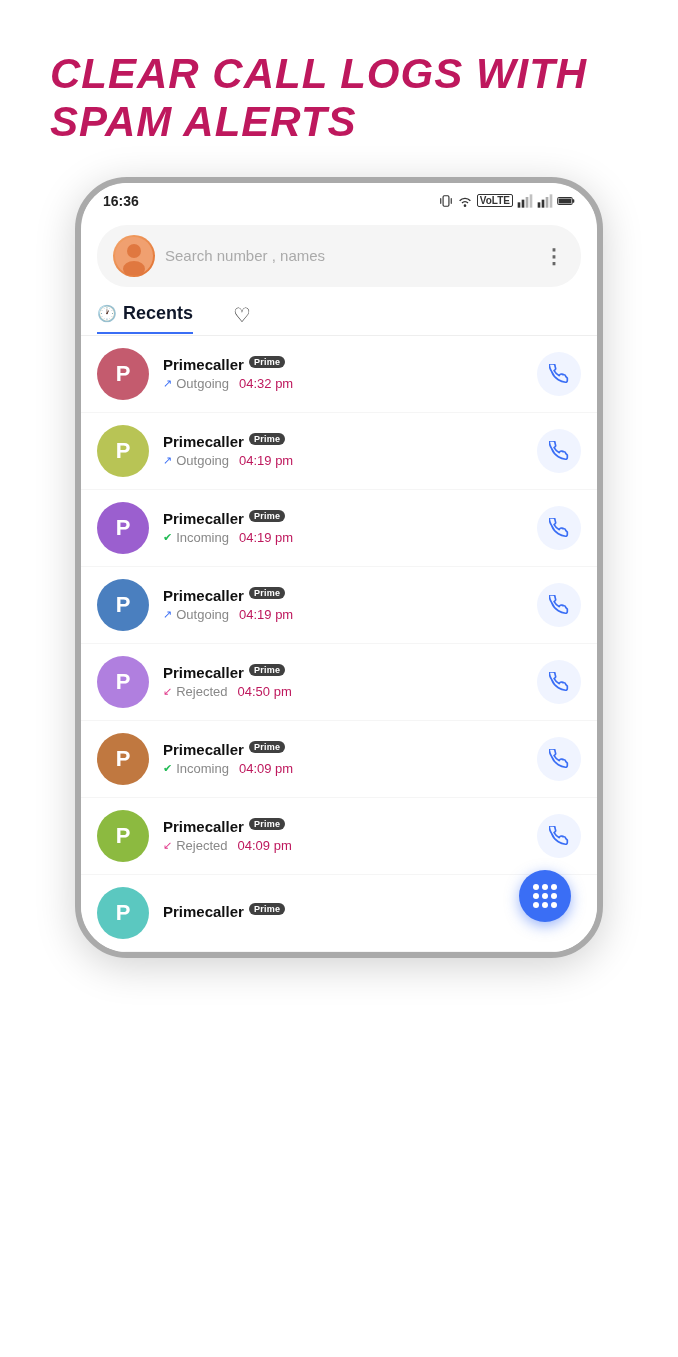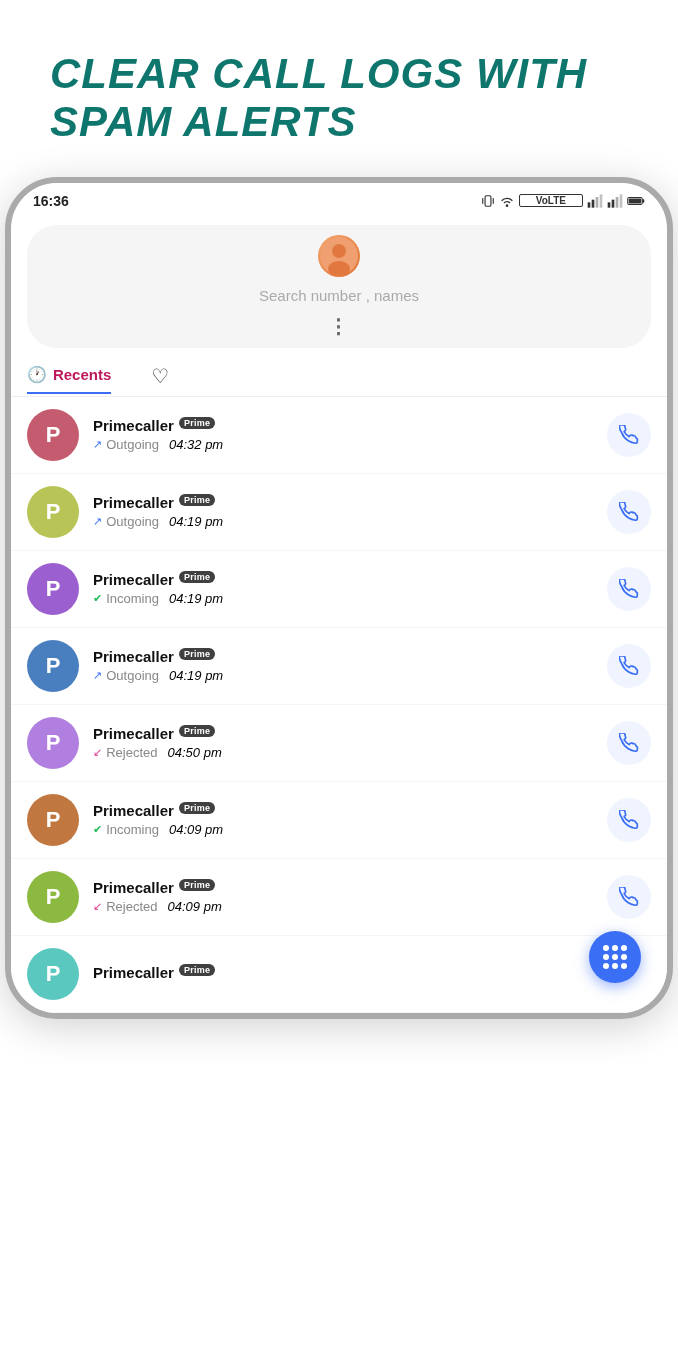--- a/index.html
+++ b/index.html
@@ -9,31 +9,31 @@
       background: #ffffff;
       font-family: -apple-system, BlinkMacSystemFont, 'Segoe UI', sans-serif;
       display: flex;
       flex-direction: column;
       align-items: center;
     }
 
     .hero-title {
       width: 100%;
       padding: 50px 50px 30px 50px;
-      color: #0f766e;
+      color: #be185d;
       font-size: 42px;
       font-weight: 900;
       font-style: italic;
       text-transform: uppercase;
       line-height: 1.15;
       letter-spacing: 1px;
     }
 
     .phone-wrapper {
-      width: 668px;
+      width: 528px;
       background: #f0f0f0;
       border-radius: 52px;
       border: 6px solid #aaa;
       box-shadow: 0 8px 40px rgba(0,0,0,0.18), inset 0 0 0 2px #e0e0e0;
       overflow: hidden;
       position: relative;
       padding-bottom: 0;
     }
 
     
@@ -82,21 +82,20 @@
 
     
     .search-bar {
       margin: 10px 16px 0 16px;
       background: #f5f5f5;
       border-radius: 30px;
       padding: 10px 16px;
       display: flex;
       align-items: center;
       gap: 10px;
-      flex-direction: column;
     }
 
     .avatar-search {
       width: 42px;
       height: 42px;
       border-radius: 50%;
       background: linear-gradient(135deg, #f4a56a, #e07030);
       display: flex;
       align-items: center;
       justify-content: center;
@@ -136,22 +135,22 @@
       margin-right: 40px;
       cursor: pointer;
     }
 
     .tab-recents-icon {
       color: #3a6ef5;
       font-size: 16px;
     }
 
     .tab-recents-label {
-      color: #be185d;
-      font-size: 15px;
+      color: #0f172a;
+      font-size: 18px;
       font-weight: 600;
     }
 
     .tab-favorites {
       padding-bottom: 8px;
       cursor: pointer;
     }
 
     .tab-favorites-icon {
       font-size: 20px;
@@ -221,21 +220,21 @@
 
     .call-status-icon {
       font-size: 11px;
     }
 
     .call-status-icon.outgoing { color: #3a6ef5; }
     .call-status-icon.incoming { color: #22bb55; }
     .call-status-icon.rejected { color: #e0388a; }
 
     .call-type { font-weight: 500; }
-    .call-time { color: #000000; margin-left: 6px; font-style: italic; }
+    .call-time { color: #be185d; margin-left: 6px; }
 
     .call-btn {
       width: 44px;
       height: 44px;
       border-radius: 50%;
       background: #f0f4ff;
       display: flex;
       align-items: center;
       justify-content: center;
       cursor: pointer;
@@ -294,21 +293,21 @@
         <svg width="14" height="14" viewBox="0 0 24 24" fill="none">
           <rect x="7" y="3" width="10" height="18" rx="2" stroke="#333" stroke-width="2"></rect>
           <path d="M3 8v8" stroke="#333" stroke-width="2" stroke-linecap="round"></path>
           <path d="M21 8v8" stroke="#333" stroke-width="2" stroke-linecap="round"></path>
         </svg>
 
         <svg width="16" height="14" viewBox="0 0 24 20" fill="#333">
           <path d="M12 15a2 2 0 1 1 0 4 2 2 0 0 1 0-4zm0-5a7 7 0 0 1 5.2 2.3l-1.5 1.5A5 5 0 0 0 12 12a5 5 0 0 0-3.7 1.8L6.8 12.3A7 7 0 0 1 12 10zm0-5a12 12 0 0 1 8.8 3.8l-1.5 1.5A10 10 0 0 0 12 7a10 10 0 0 0-7.3 3.3L3.2 8.8A12 12 0 0 1 12 5z"></path>
         </svg>
 
-        <span style="font-size:10px;font-weight:700;color:#333;border:1px solid #333;padding:0 16px;border-radius:2px;">VoLTE</span>
+        <span style="font-size:10px;font-weight:700;color:#333;border:1px solid #333;padding:0 2px;border-radius:2px;">VoLTE</span>
 
         <svg width="16" height="14" viewBox="0 0 24 20">
           <rect x="1" y="12" width="4" height="8" fill="#333"></rect>
           <rect x="7" y="8" width="4" height="12" fill="#333"></rect>
           <rect x="13" y="4" width="4" height="16" fill="#333" opacity="0.4"></rect>
           <rect x="19" y="0" width="4" height="20" fill="#333" opacity="0.3"></rect>
         </svg>
 
         <svg width="16" height="14" viewBox="0 0 24 20">
           <rect x="1" y="12" width="4" height="8" fill="#333"></rect>

